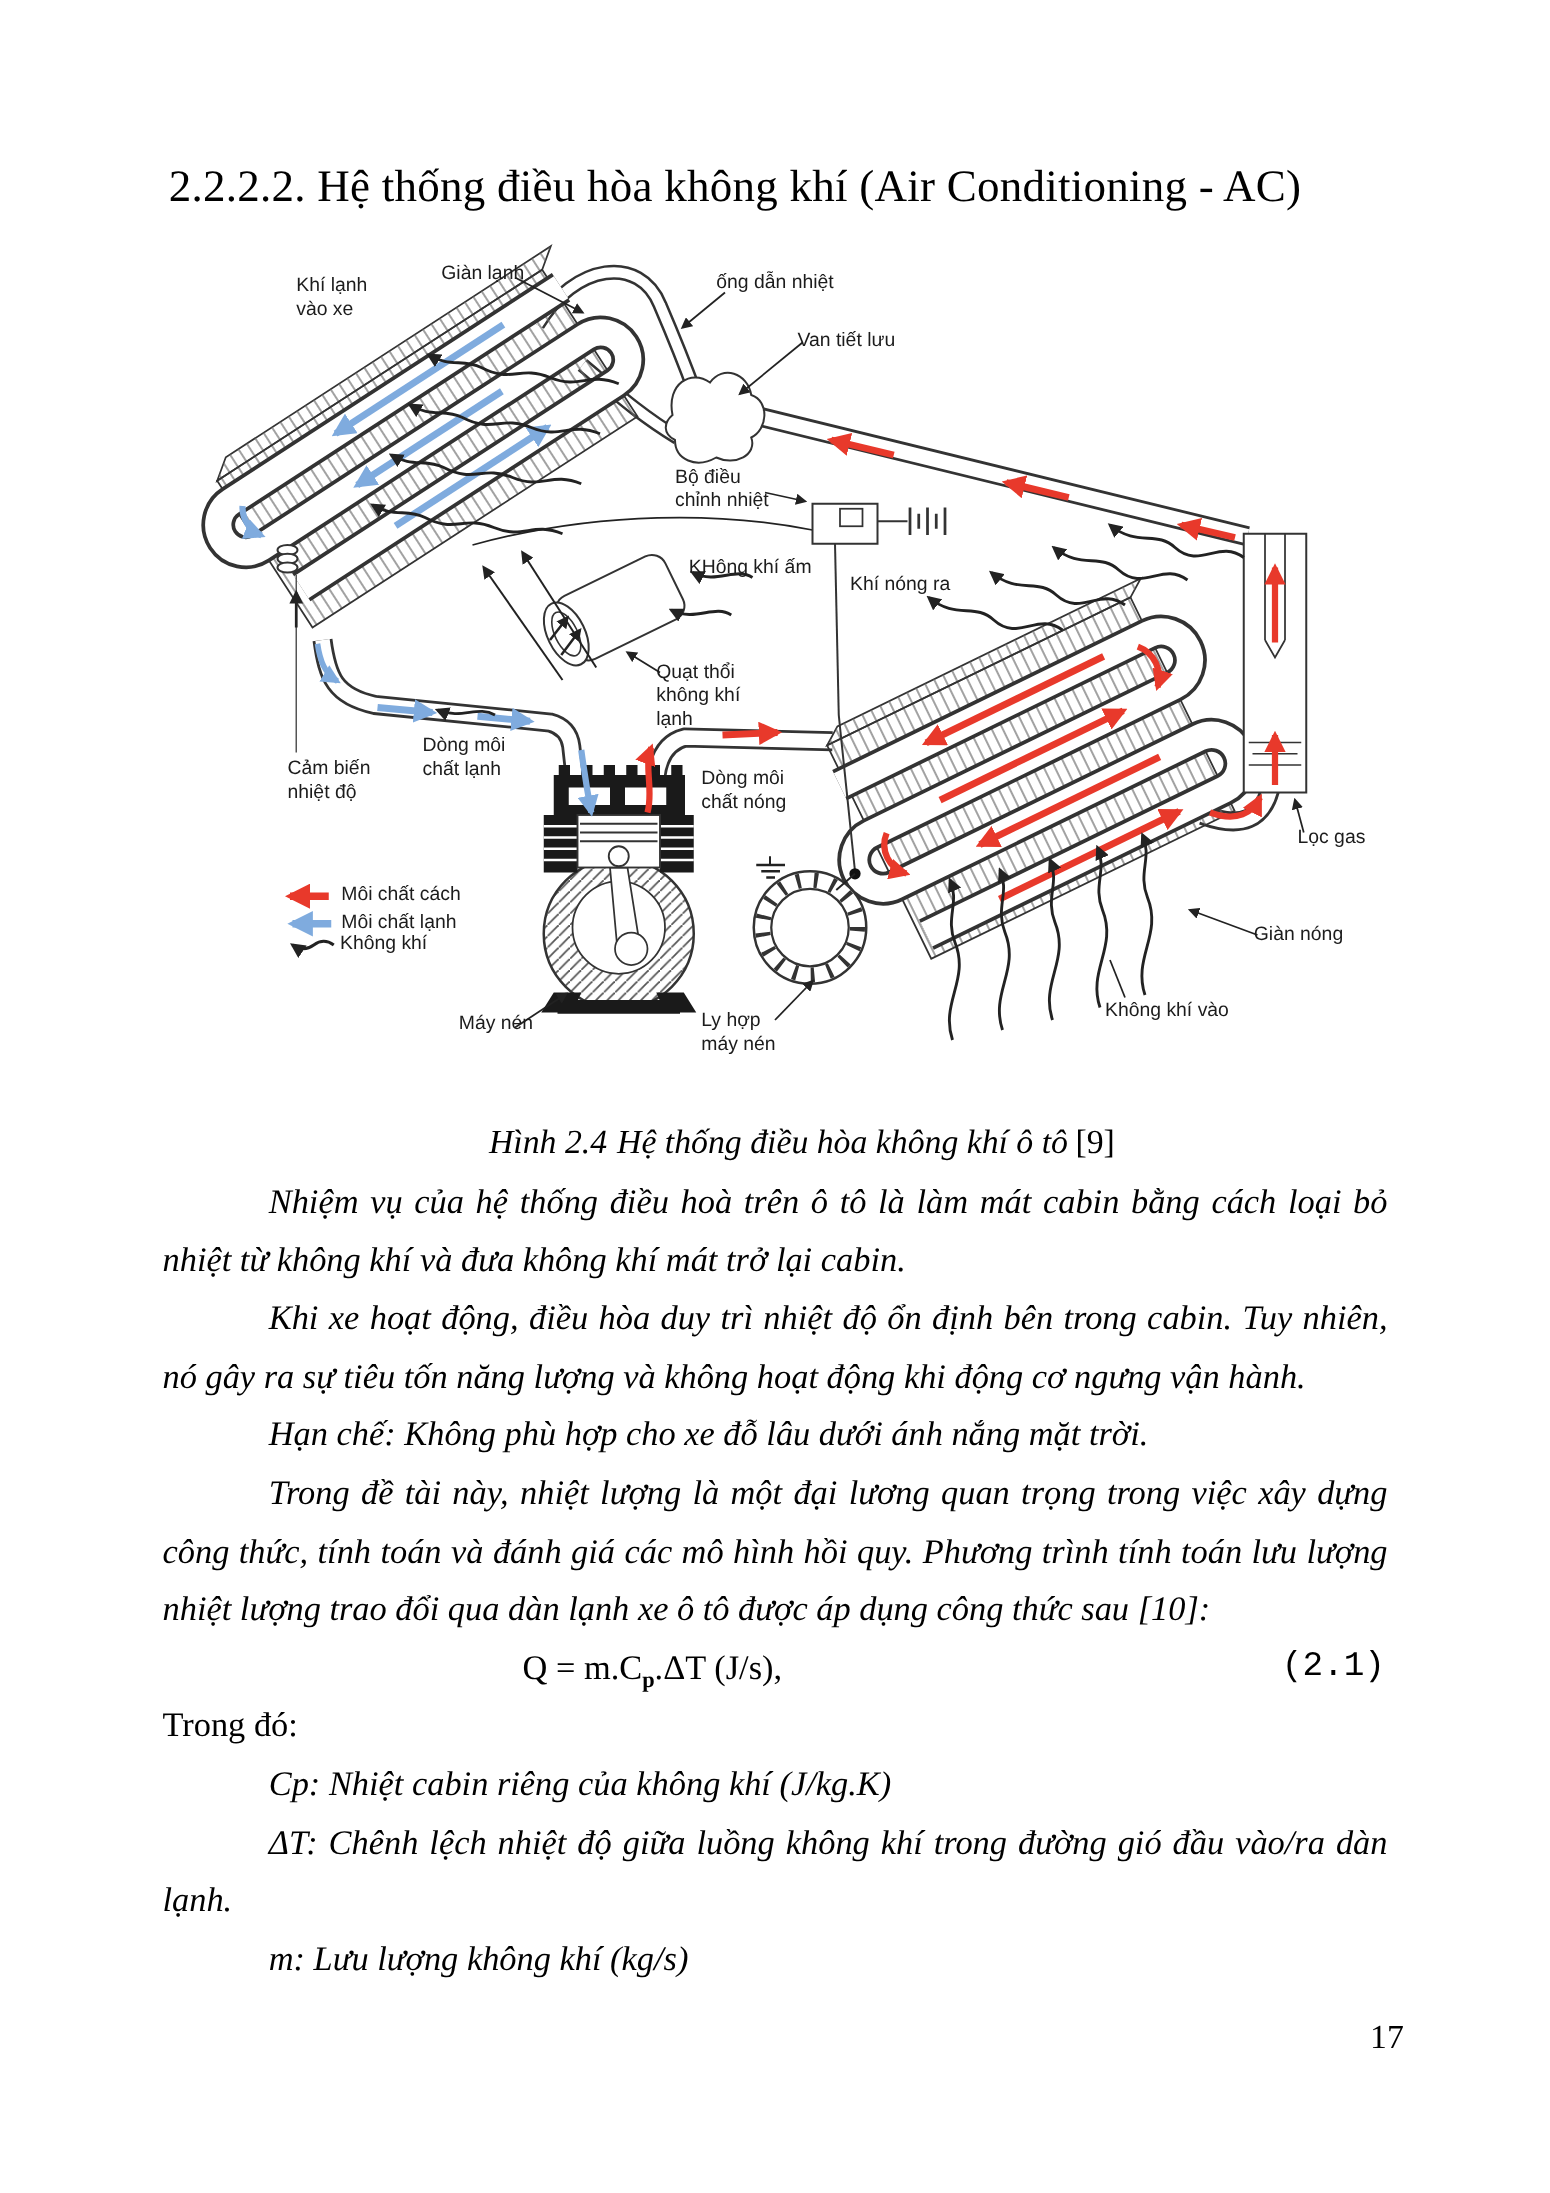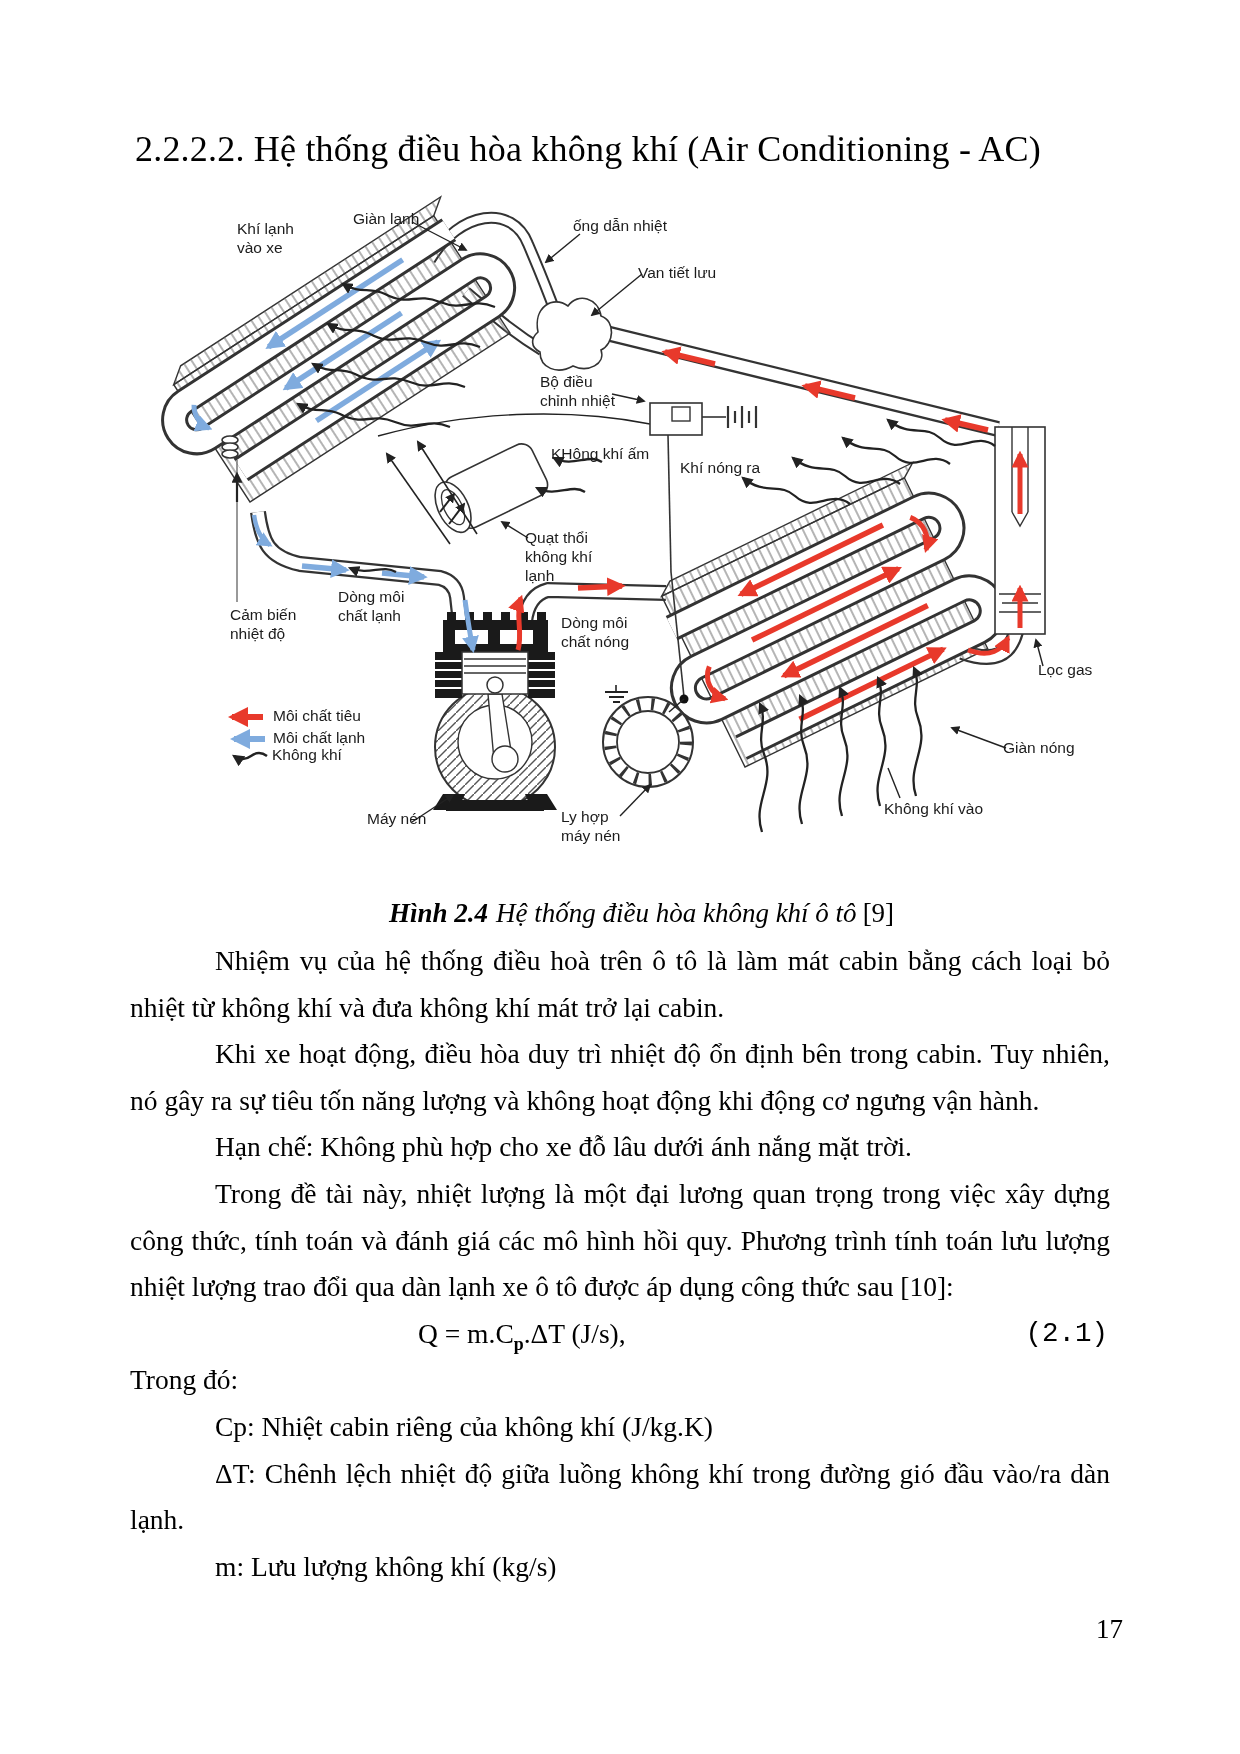--- a/index.html
+++ b/index.html
@@ -15,26 +15,26 @@
   .fig { position:absolute; left:150px; top:182px; width:950px; height:678px; }
   .fig svg { position:absolute; left:0; top:0; }
   .lbl {
     position:absolute; font-family:"Liberation Sans", sans-serif;
     font-size:15.5px; line-height:1.22; color:#1c1c1c; white-space:pre-line;
   }
   .caption {
     position:absolute; left:130px; top:898px; width:980px;
     text-align:center; font-size:27px; font-style:italic;
   }
-  .caption .cap-label { font-weight:bold; margin-right:8px;margin-left:43px; }
+  .caption .cap-label { font-weight:normal; margin-right:8px;margin-left:43px; }
   .caption .cap-ref { font-style:normal; margin-left:6px; }
   .textblock { position:absolute; left:130px; top:938px; width:980px;
     font-size:27.5px; line-height:46.6px; }
   .para { text-align:justify; }
-  .indent { text-indent:85px; }
+  .indent { text-indent:85px;font-style:italic; }
   .eqrow { position:relative; height:46.6px;text-align:center; }
   .eq { position:absolute; left:288px; top:0; }
   .eq sub { font-weight:bold; font-size:0.65em; }
   .eqnum { position:absolute; right:2px; top:0;font-family:Liberation Mono, monospace; }
   .pagenum { position:absolute; left:1096px; top:1614px; font-size:27px; }
 
   
   .pipe-o { fill:none; stroke:#333; stroke-width:16; }
   .pipe-i { fill:none; stroke:#fff; stroke-width:11.5; }
   .pipe2-o { fill:none; stroke:#333; stroke-width:12; }
@@ -299,21 +299,21 @@
   <div class="lbl" style="left:80px;top:424px">Cảm biến
 nhiệt độ</div>
   <div class="lbl" style="left:411px;top:432px">Dòng môi
 chất nóng</div>
   <div class="lbl" style="left:888px;top:479px">Lọc gas</div>
   <div class="lbl" style="left:853px;top:557px">Giàn nóng</div>
   <div class="lbl" style="left:734px;top:618px">Không khí vào</div>
   <div class="lbl" style="left:217px;top:628px">Máy nén</div>
   <div class="lbl" style="left:411px;top:626px">Ly hợp
 máy nén</div>
-  <div class="lbl" style="left:123px;top:525px">Môi chất tiêu</div>
+  <div class="lbl" style="left:123px;top:525px">Môi chất cách</div>
   <div class="lbl" style="left:123px;top:547px">Môi chất lạnh</div>
   <div class="lbl" style="left:122px;top:564px">Không khí</div>
 </div>
 
 <div class="caption">
   <span class="cap-label">Hình 2.4</span><span>Hệ thống điều hòa không khí ô tô</span><span class="cap-ref">[9]</span>
 </div>
 
 <div class="textblock">
   <p class="para indent">Nhiệm vụ của hệ thống điều hoà trên ô tô là làm mát cabin bằng cách loại bỏ nhiệt từ không khí và đưa không khí mát trở lại cabin.</p>

